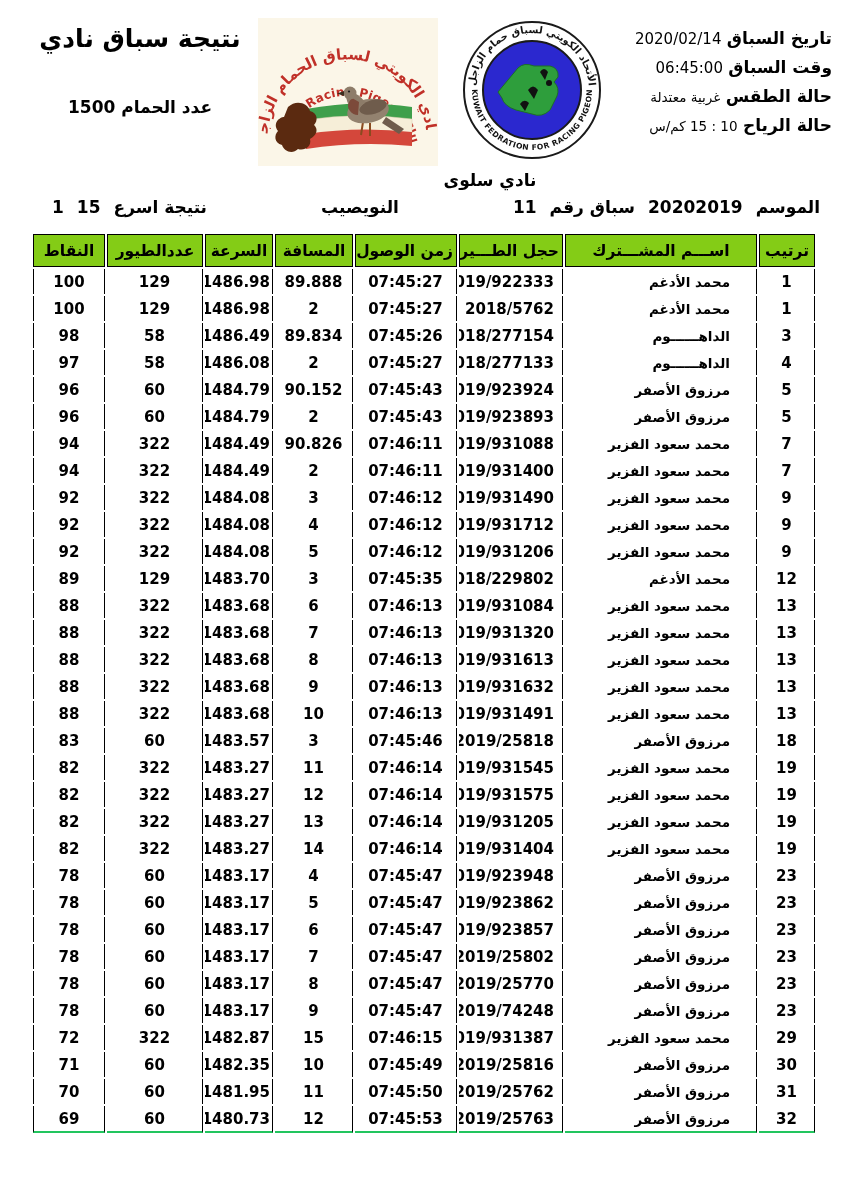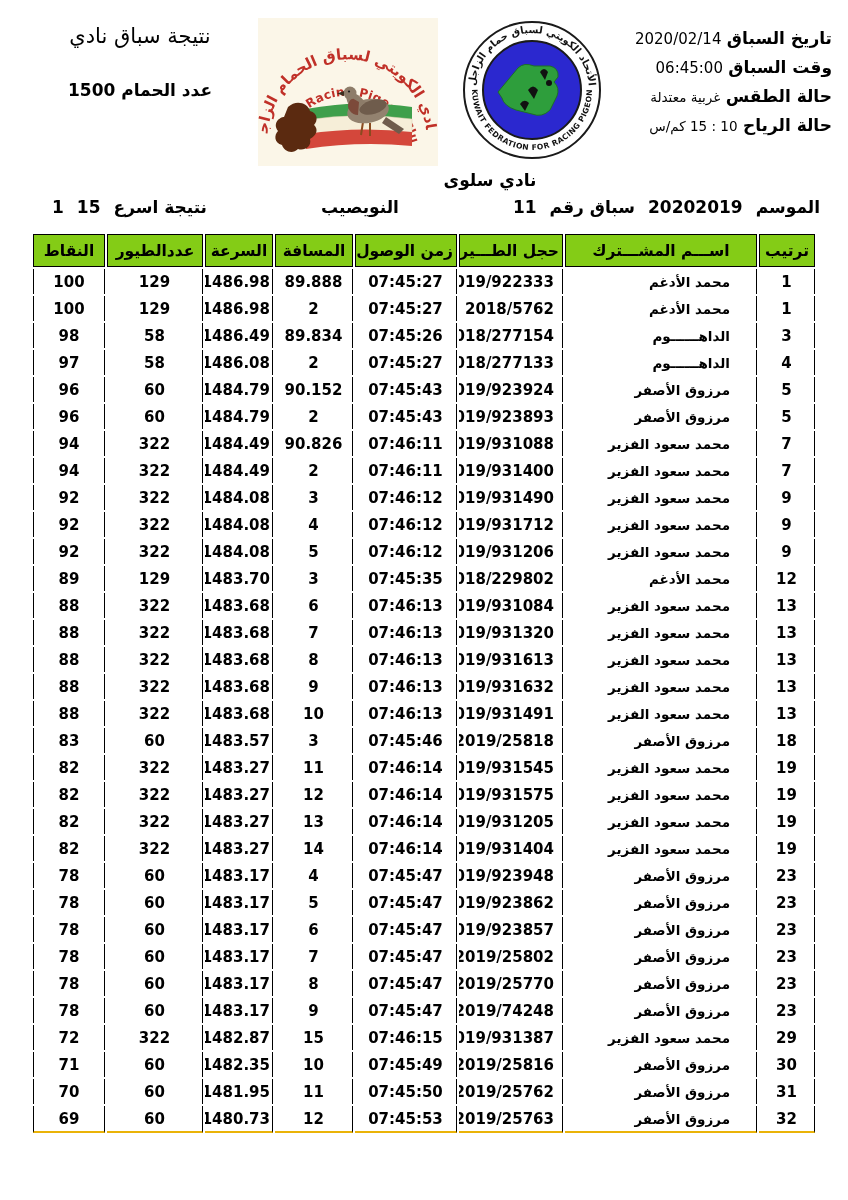--- a/index.html
+++ b/index.html
@@ -3,21 +3,21 @@
 <meta charset="utf-8">
 <style>
   html,body{margin:0;padding:0;}
   body{
     width:848px;height:1200px;background:#ffffff;color:#000;
     font-family:"DejaVu Sans", sans-serif;direction:rtl;position:relative;overflow:hidden;
   }
   .top{position:relative;height:232px;}
   
   .hleft{position:absolute;left:24px;top:24px;width:232px;text-align:center;}
-  .hleft .title{font-size:21px;font-weight:normal;margin-bottom:32px;white-space:nowrap;}
+  .hleft .title{font-size:25px;font-weight:bold;margin-bottom:44px;white-space:nowrap;}
   .hleft .stat{font-size:17px;font-weight:bold;margin-bottom:12px;white-space:nowrap;}
   
   .hright{position:absolute;right:16px;top:28px;text-align:right;}
   .hright .row{margin-bottom:9px;font-size:17px;white-space:nowrap;text-align:right;}
   .hright .lbl{font-weight:bold;}
   .hright .val{font-weight:normal;font-size:15px;}
   .hright .val.small{font-size:13.5px;margin-top:28px;}
   
   .club-logo{position:absolute;left:258px;top:18px;}
   .fed-logo{position:absolute;left:462px;top:20px;}
@@ -27,21 +27,21 @@
   .info-row{position:absolute;top:197px;left:52px;right:28px;display:flex;
     justify-content:space-between;align-items:center;font-weight:bold;font-size:17px;}
   .info-row .grp{display:flex;gap:13px;align-items:center;}
   
   table{border-collapse:separate;border-spacing:2px;margin:0 auto;table-layout:fixed;width:786px;}
   th{background:#84cc16;border:1px solid #000;height:31px;font-size:15.5px;
      font-weight:bold;padding:0 3px;white-space:nowrap;overflow:hidden;}
   td{border-right:1px solid #000;height:25px;text-align:center;font-weight:bold;
      font-size:15px;padding:0 2px;white-space:nowrap;overflow:hidden;}
   td:last-child{border-left:1px solid #000;}
-  tbody tr:last-child td{border-bottom:2px solid #eab308;}
+  tbody tr:last-child td{border-bottom:2px solid #22c55e;}
   td:nth-child(2){text-align:right;padding-right:26px;font-size:13.5px;}
   td:nth-child(3){text-align:right;padding-right:8px;}
 </style>
 </head>
 <body>
 
 <div class="top">
 
   <div class="hleft">
     <div class="title">نتيجة سباق نادي</div>

